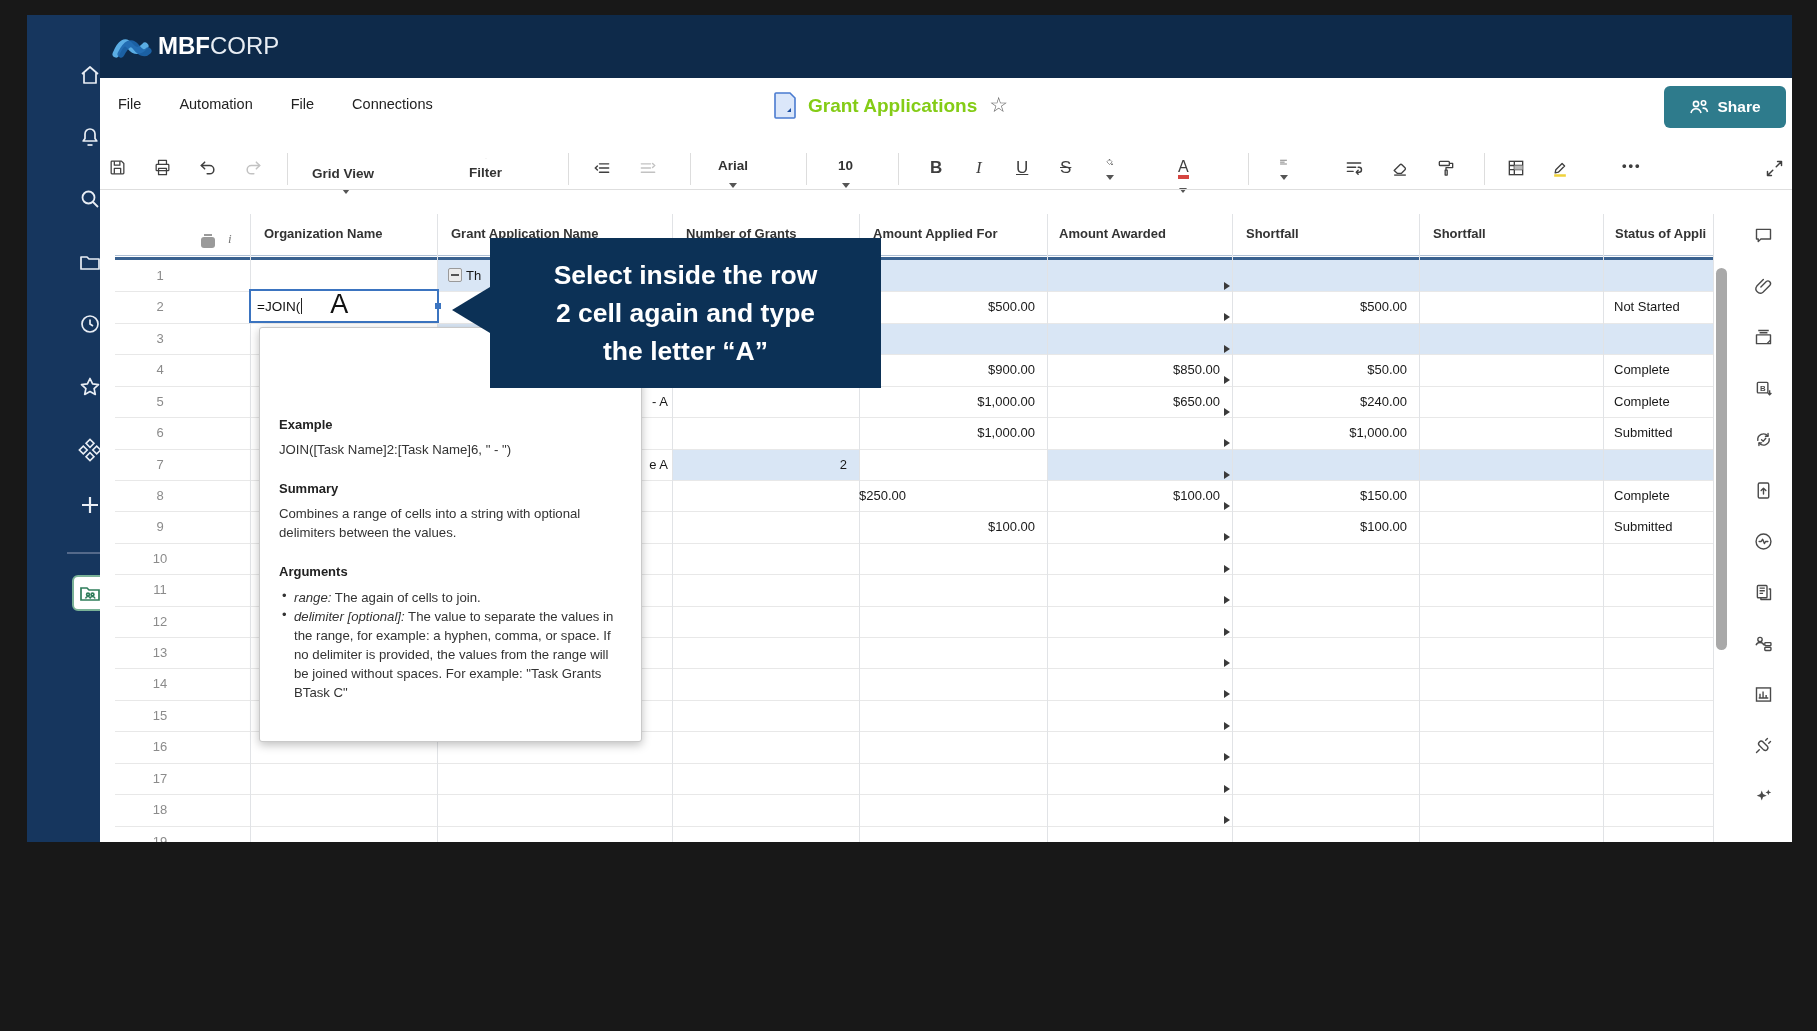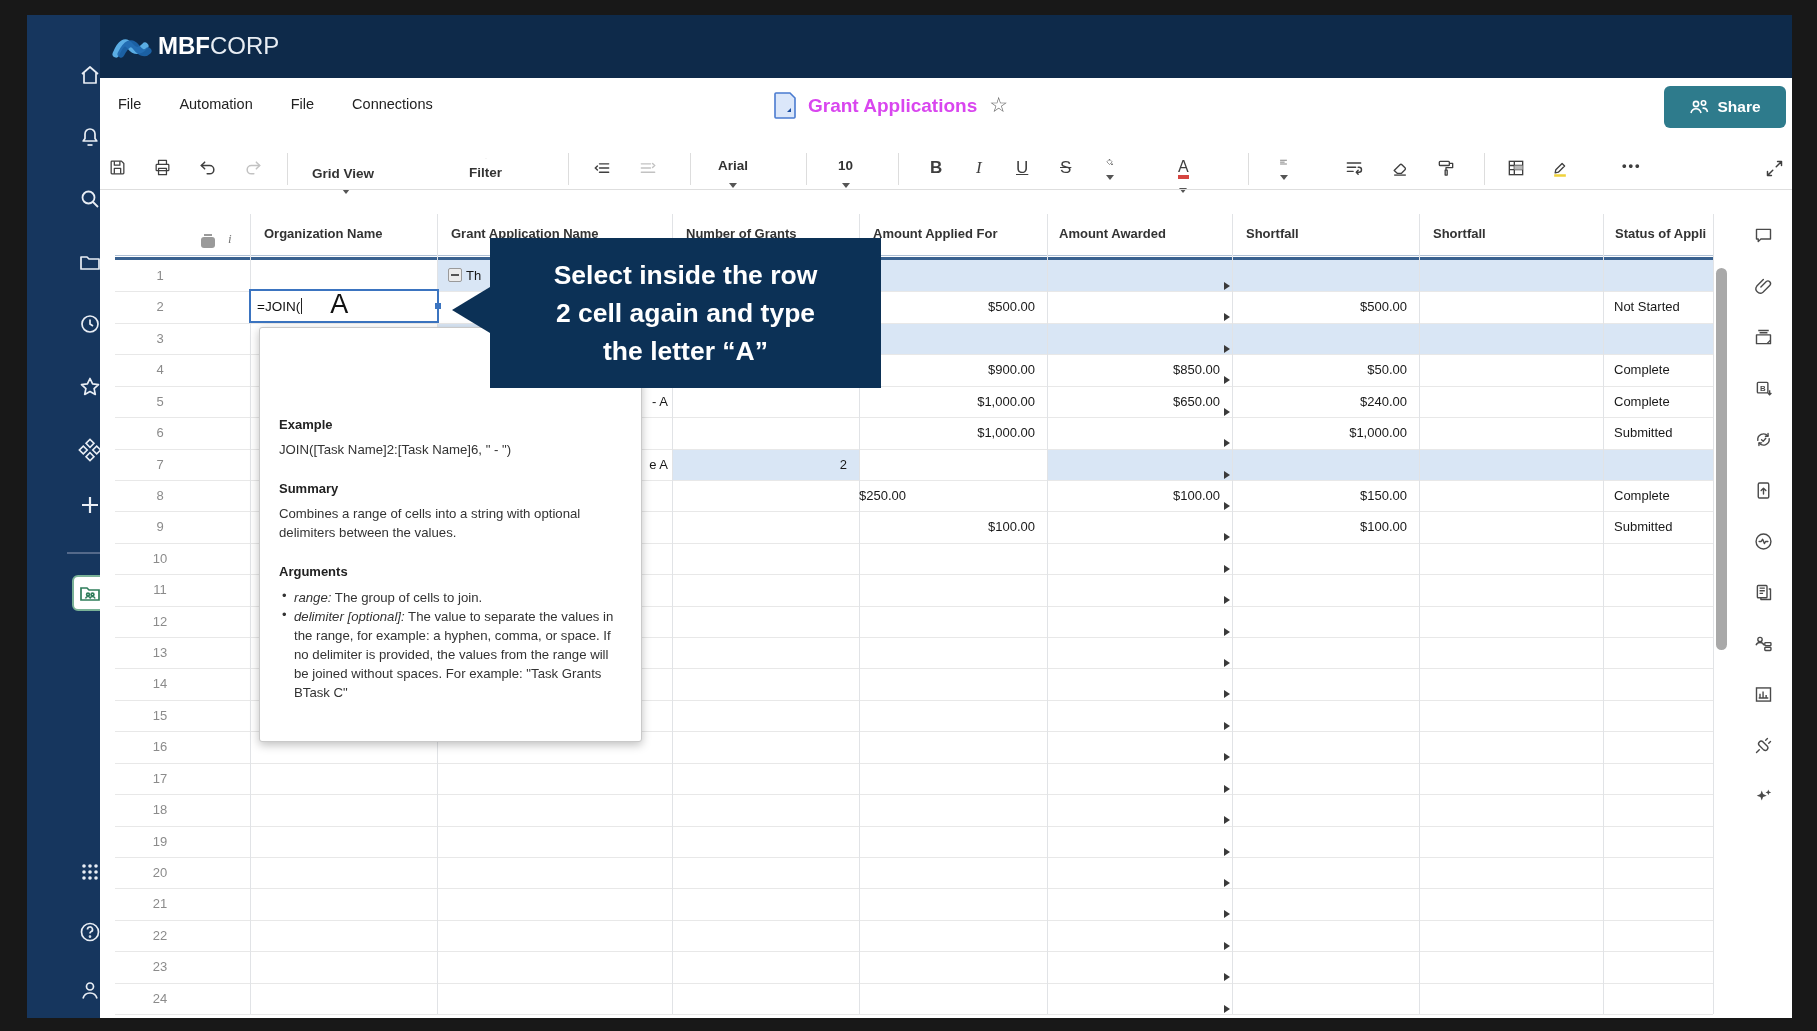--- a/index.html
+++ b/index.html
@@ -1,31 +1,31 @@
 <!DOCTYPE html>
 <html><head>
 <meta charset="utf-8">
 <style>
   html,body{margin:0;padding:0;background:#181818;}
-  #app{position:relative;width:1817px;height:1031px;overflow:hidden;background:#181818;
+  #app{position:relative;width:1817px;height:842px;overflow:hidden;background:#181818;
        font-family:"Liberation Sans",sans-serif;-webkit-font-smoothing:antialiased;}
   .abs{position:absolute;}
   
   #left-rail{left:27px;top:15px;width:73px;height:1003px;background:#16365e;}
   #topbar{left:100px;top:15px;width:1692px;height:63px;background:#0e2a4a;}
   #main{left:100px;top:78px;width:1692px;height:940px;background:#ffffff;}
   .rail-ic{position:absolute;left:51px;width:24px;height:24px;color:#e9eef5;}
   .rail-ic svg{display:block;}
   #rail-divider{left:40px;top:537px;width:46px;height:2px;background:#54698a;}
   #sel-box{left:45px;top:560px;width:36px;height:36px;background:#fff;border:2px solid #7ab297;border-radius:6px;box-sizing:border-box;}
   
   .menu-item{font-size:14.5px;color:#222;cursor:default;}
   #menubar{left:118px;top:96px;display:flex;gap:38px;align-items:center;}
   #title-wrap{left:774px;top:92px;display:flex;align-items:center;gap:12px;}
-  #sheet-title{font-size:19px;font-weight:bold;color:#d946ef;}
+  #sheet-title{font-size:19px;font-weight:bold;color:#84cc16;}
   #title-star{font-size:21px;color:#666;margin-top:-2px;}
   #share-btn{left:1664px;top:86px;width:122px;height:42px;background:#2e7b8c;border-radius:6px;
      display:flex;align-items:center;justify-content:center;gap:8px;color:#fff;font-size:15.5px;font-weight:bold;cursor:pointer;}
   
   .tb{position:absolute;top:158px;height:22px;display:flex;align-items:center;color:#3f3f3f;flex-direction:column;}
   .tb svg{display:block;}
   .tb-sep{position:absolute;top:153px;width:1px;height:32px;background:#ddd;}
   .tb-label{font-size:13.5px;color:#333;}
   .caret{width:0;height:0;border-left:4px solid transparent;border-right:4px solid transparent;border-top:5px solid #555;}
   #toolbar-line{left:100px;top:189px;width:1692px;height:1px;background:#dedede;}
@@ -486,21 +486,21 @@
     <span id="fhandle"></span>
   </div>
 
   <div class="abs" id="tooltip">
     <div class="tt-h" style="top:89px">Example</div>
     <div class="tt-t" style="top:112px">JOIN([Task Name]2:[Task Name]6, " - ")</div>
     <div class="tt-h" style="top:153px">Summary</div>
     <div class="tt-t" style="top:176px;width:345px">Combines a range of cells into a string with optional delimiters between the values.</div>
     <div class="tt-h" style="top:236px">Arguments</div>
     <div class="bullet" style="top:260px">•</div>
-    <div class="arg" style="top:260px"><em>range:</em><span> The group of cells to join.</span></div>
+    <div class="arg" style="top:260px"><em>range:</em><span> The again of cells to join.</span></div>
     <div class="bullet" style="top:279px">•</div>
     <div class="arg" style="top:279px"><em>delimiter [optional]:</em><span> The value to separate the values in the range, for example: a hyphen, comma, or space. If no delimiter is provided, the values from the range will be joined without spaces. For example: "Task Grants BTask C"</span></div>
 
   </div>
 
   <div class="abs" id="callout-arrow"></div>
   <div class="abs" id="callout">
     <div class="cl">Select inside the row</div>
     <div class="cl">2 cell again and type</div>
     <div class="cl">the letter “A”</div>

